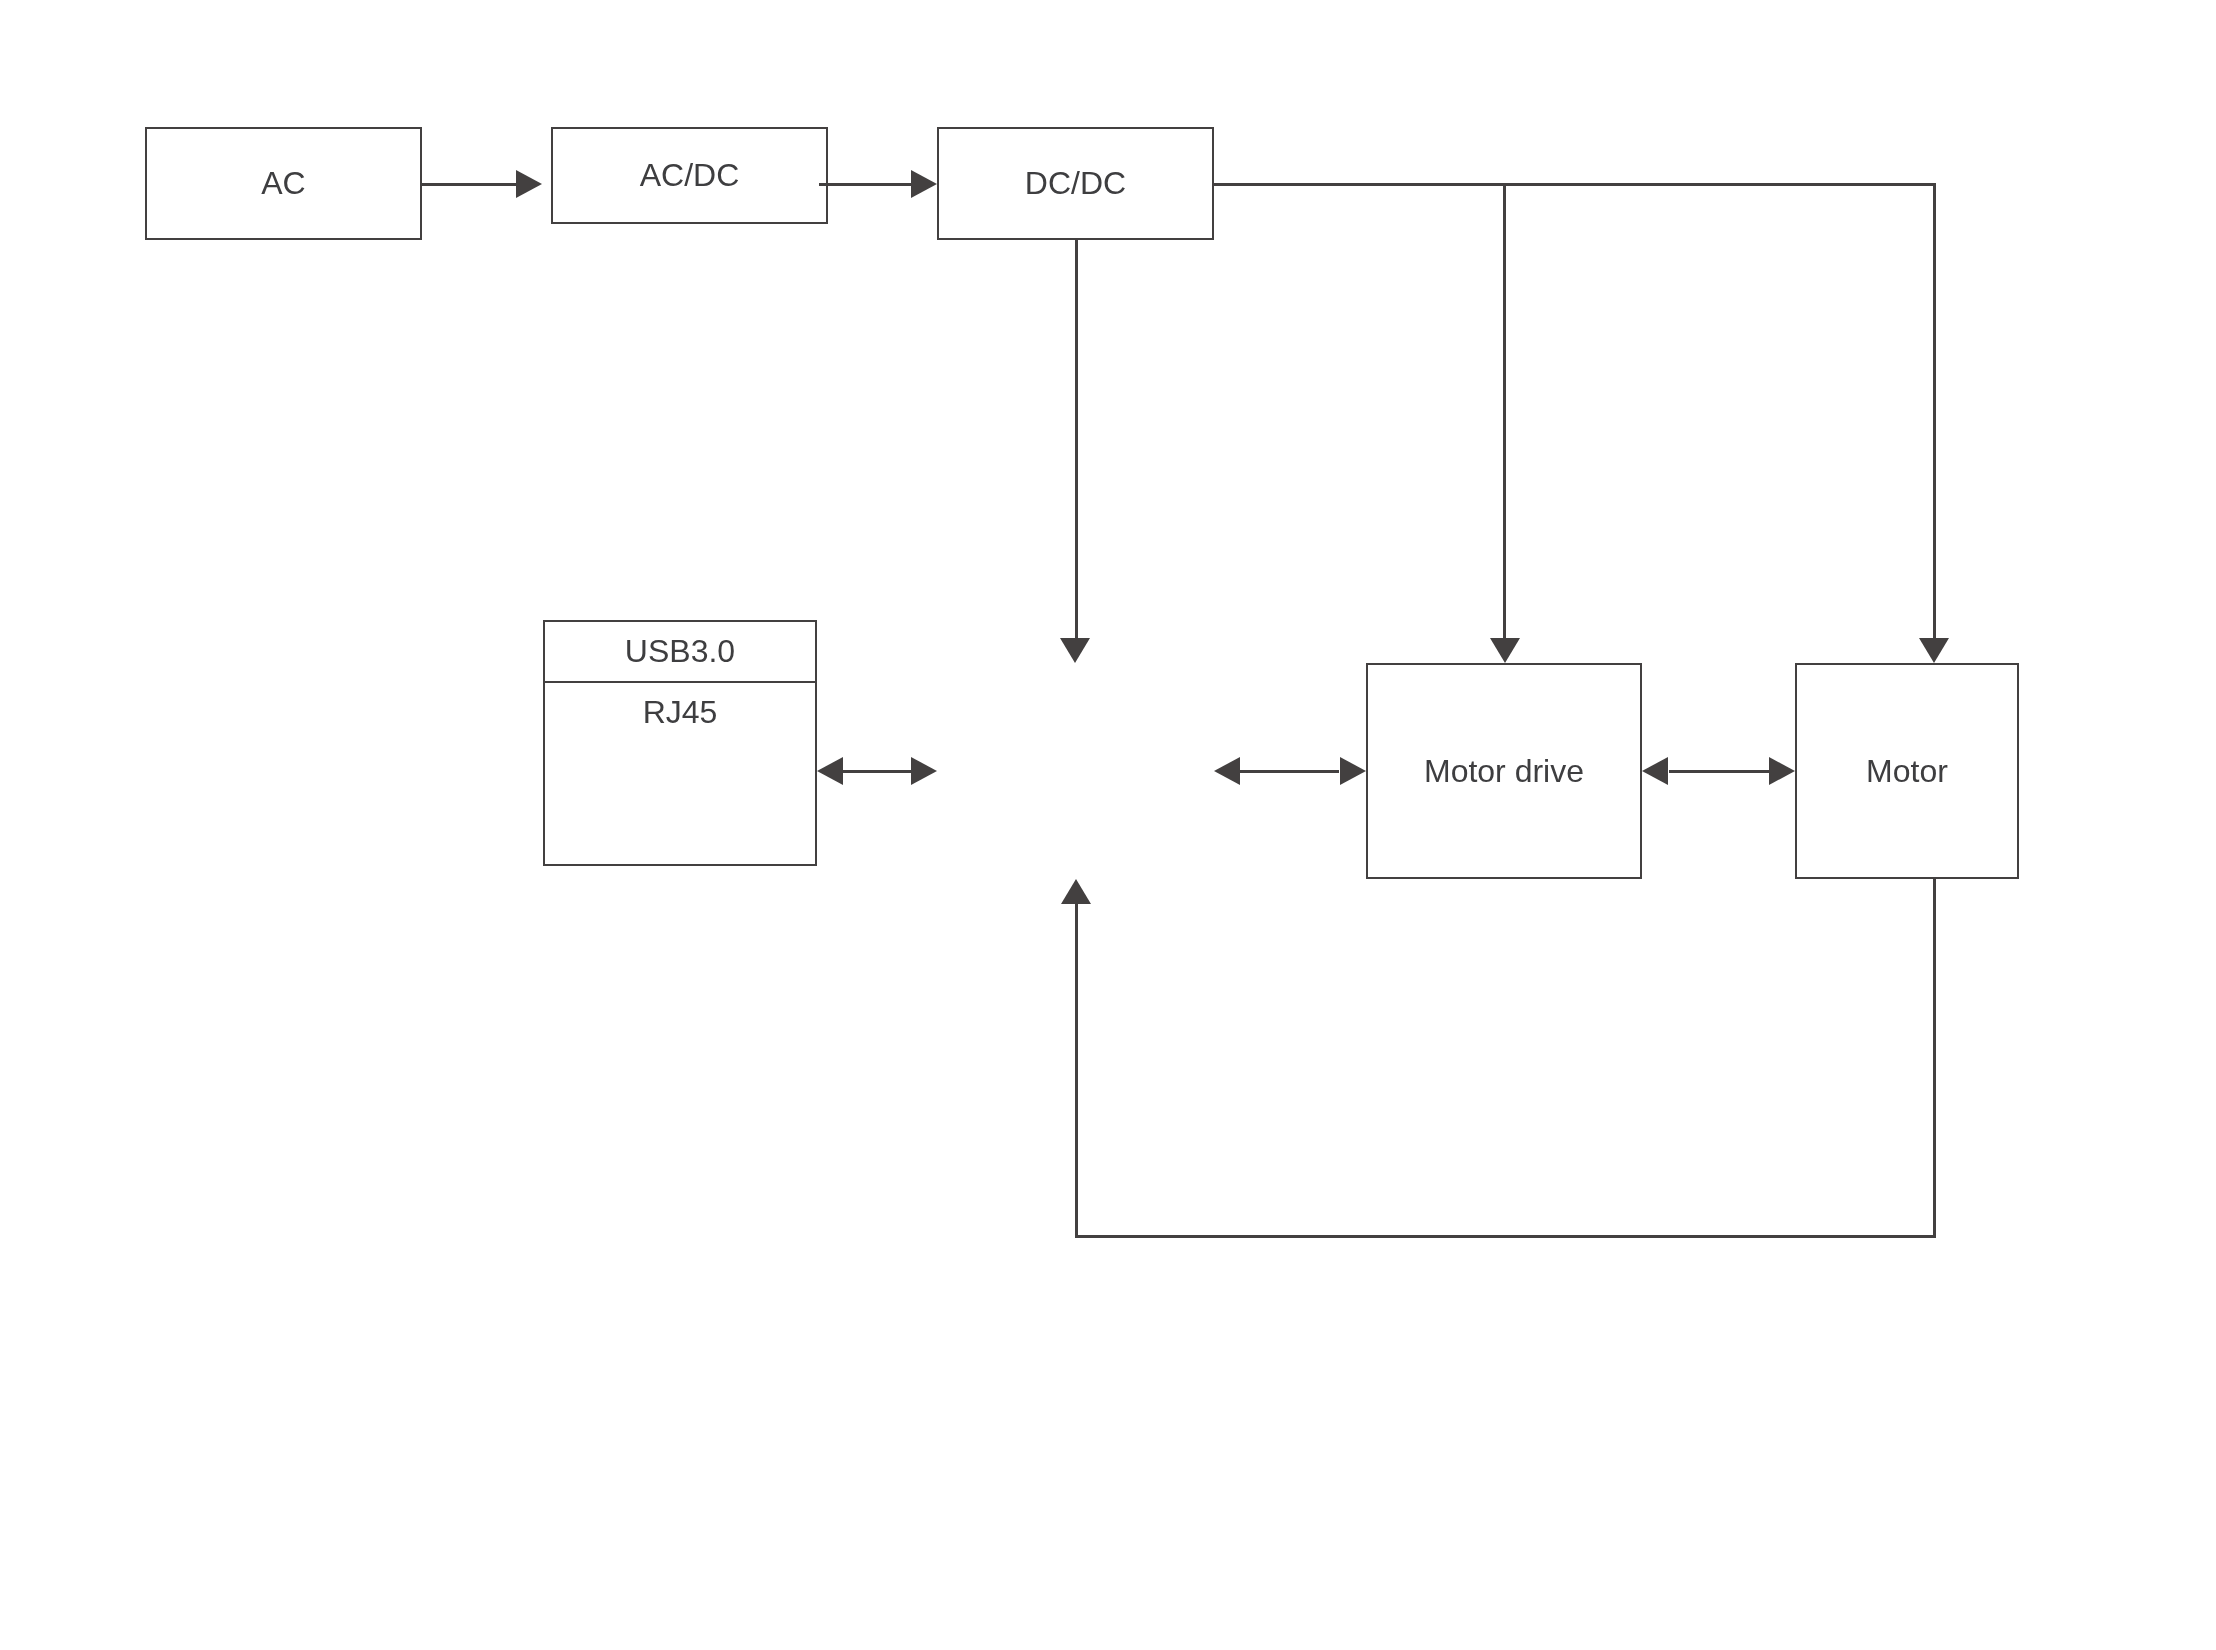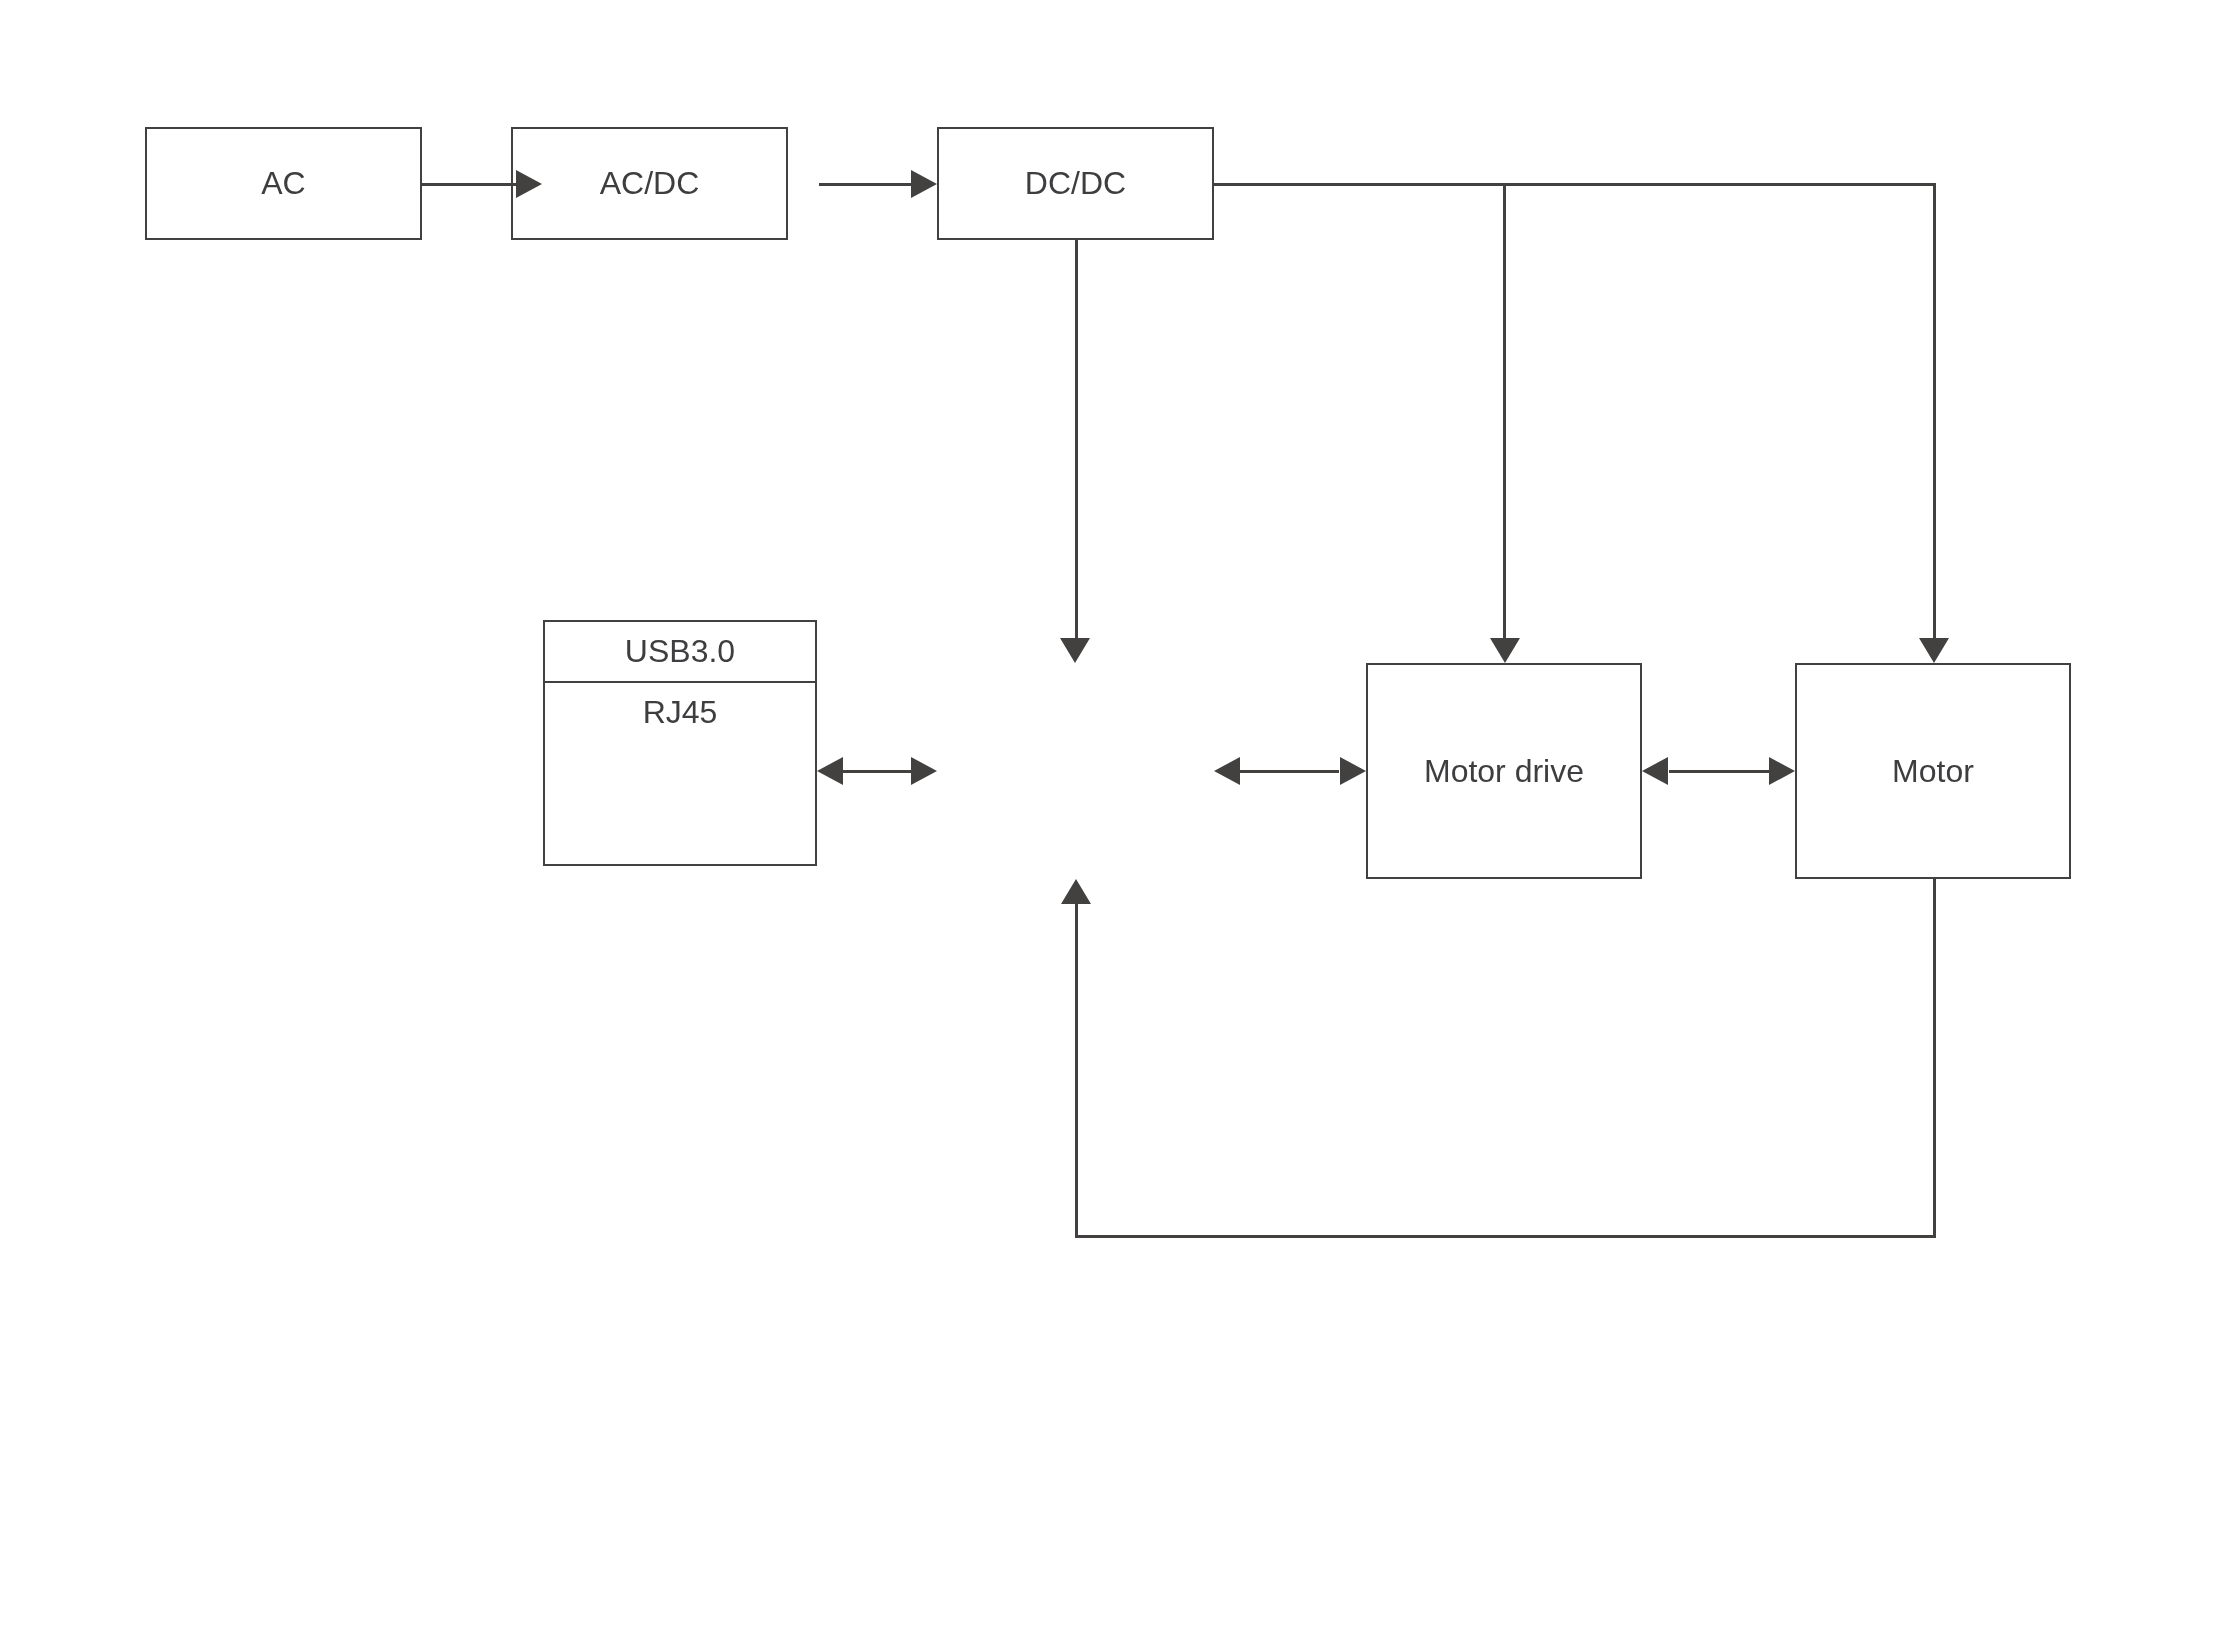--- a/index.html
+++ b/index.html
@@ -79,33 +79,33 @@
     border-bottom: 25px solid #434040;
   }
 </style>
 </head>
 <body>
 
 <div class="canvas">
 
   <div class="box" style="left:145px; top:99px; width:277px; height:113px;">AC</div>
 
-  <div class="box" style="left:511px; top:99px; width:277px; height:113px;">AC/DC</div>
+  <div class="box" style="left:551px; top:99px; width:277px; height:97px;">AC/DC</div>
 
   <div class="box" style="left:937px; top:99px; width:277px; height:113px;text-align:center;">DC/DC</div>
 
   <div class="stack" style="left:543px; top:592px; width:274px; height:246px;">
     <div class="row">USB3.0</div>
     <div class="row">RJ45</div>
   </div>
 
 
   <div class="box" style="left:1366px; top:635px; width:276px; height:216px;">Motor drive</div>
 
-  <div class="box" style="left:1795px; top:635px; width:276px; height:216px;">Motor</div>
+  <div class="box" style="left:1795px; top:635px; width:224px; height:216px;">Motor</div>
 
   <div class="hline" style="left:421px; top:155px; width:97px;"></div>
   <div class="ah ah-right" style="left:516px; top:142px;"></div>
 
   <div class="hline" style="left:819px; top:155px; width:93px;"></div>
   <div class="ah ah-right" style="left:911px; top:142px;"></div>
 
   <div class="hline" style="left:1214px; top:155px; width:722px;"></div>
 
   <div class="vline" style="left:1075px; top:210px; height:401px;"></div>

